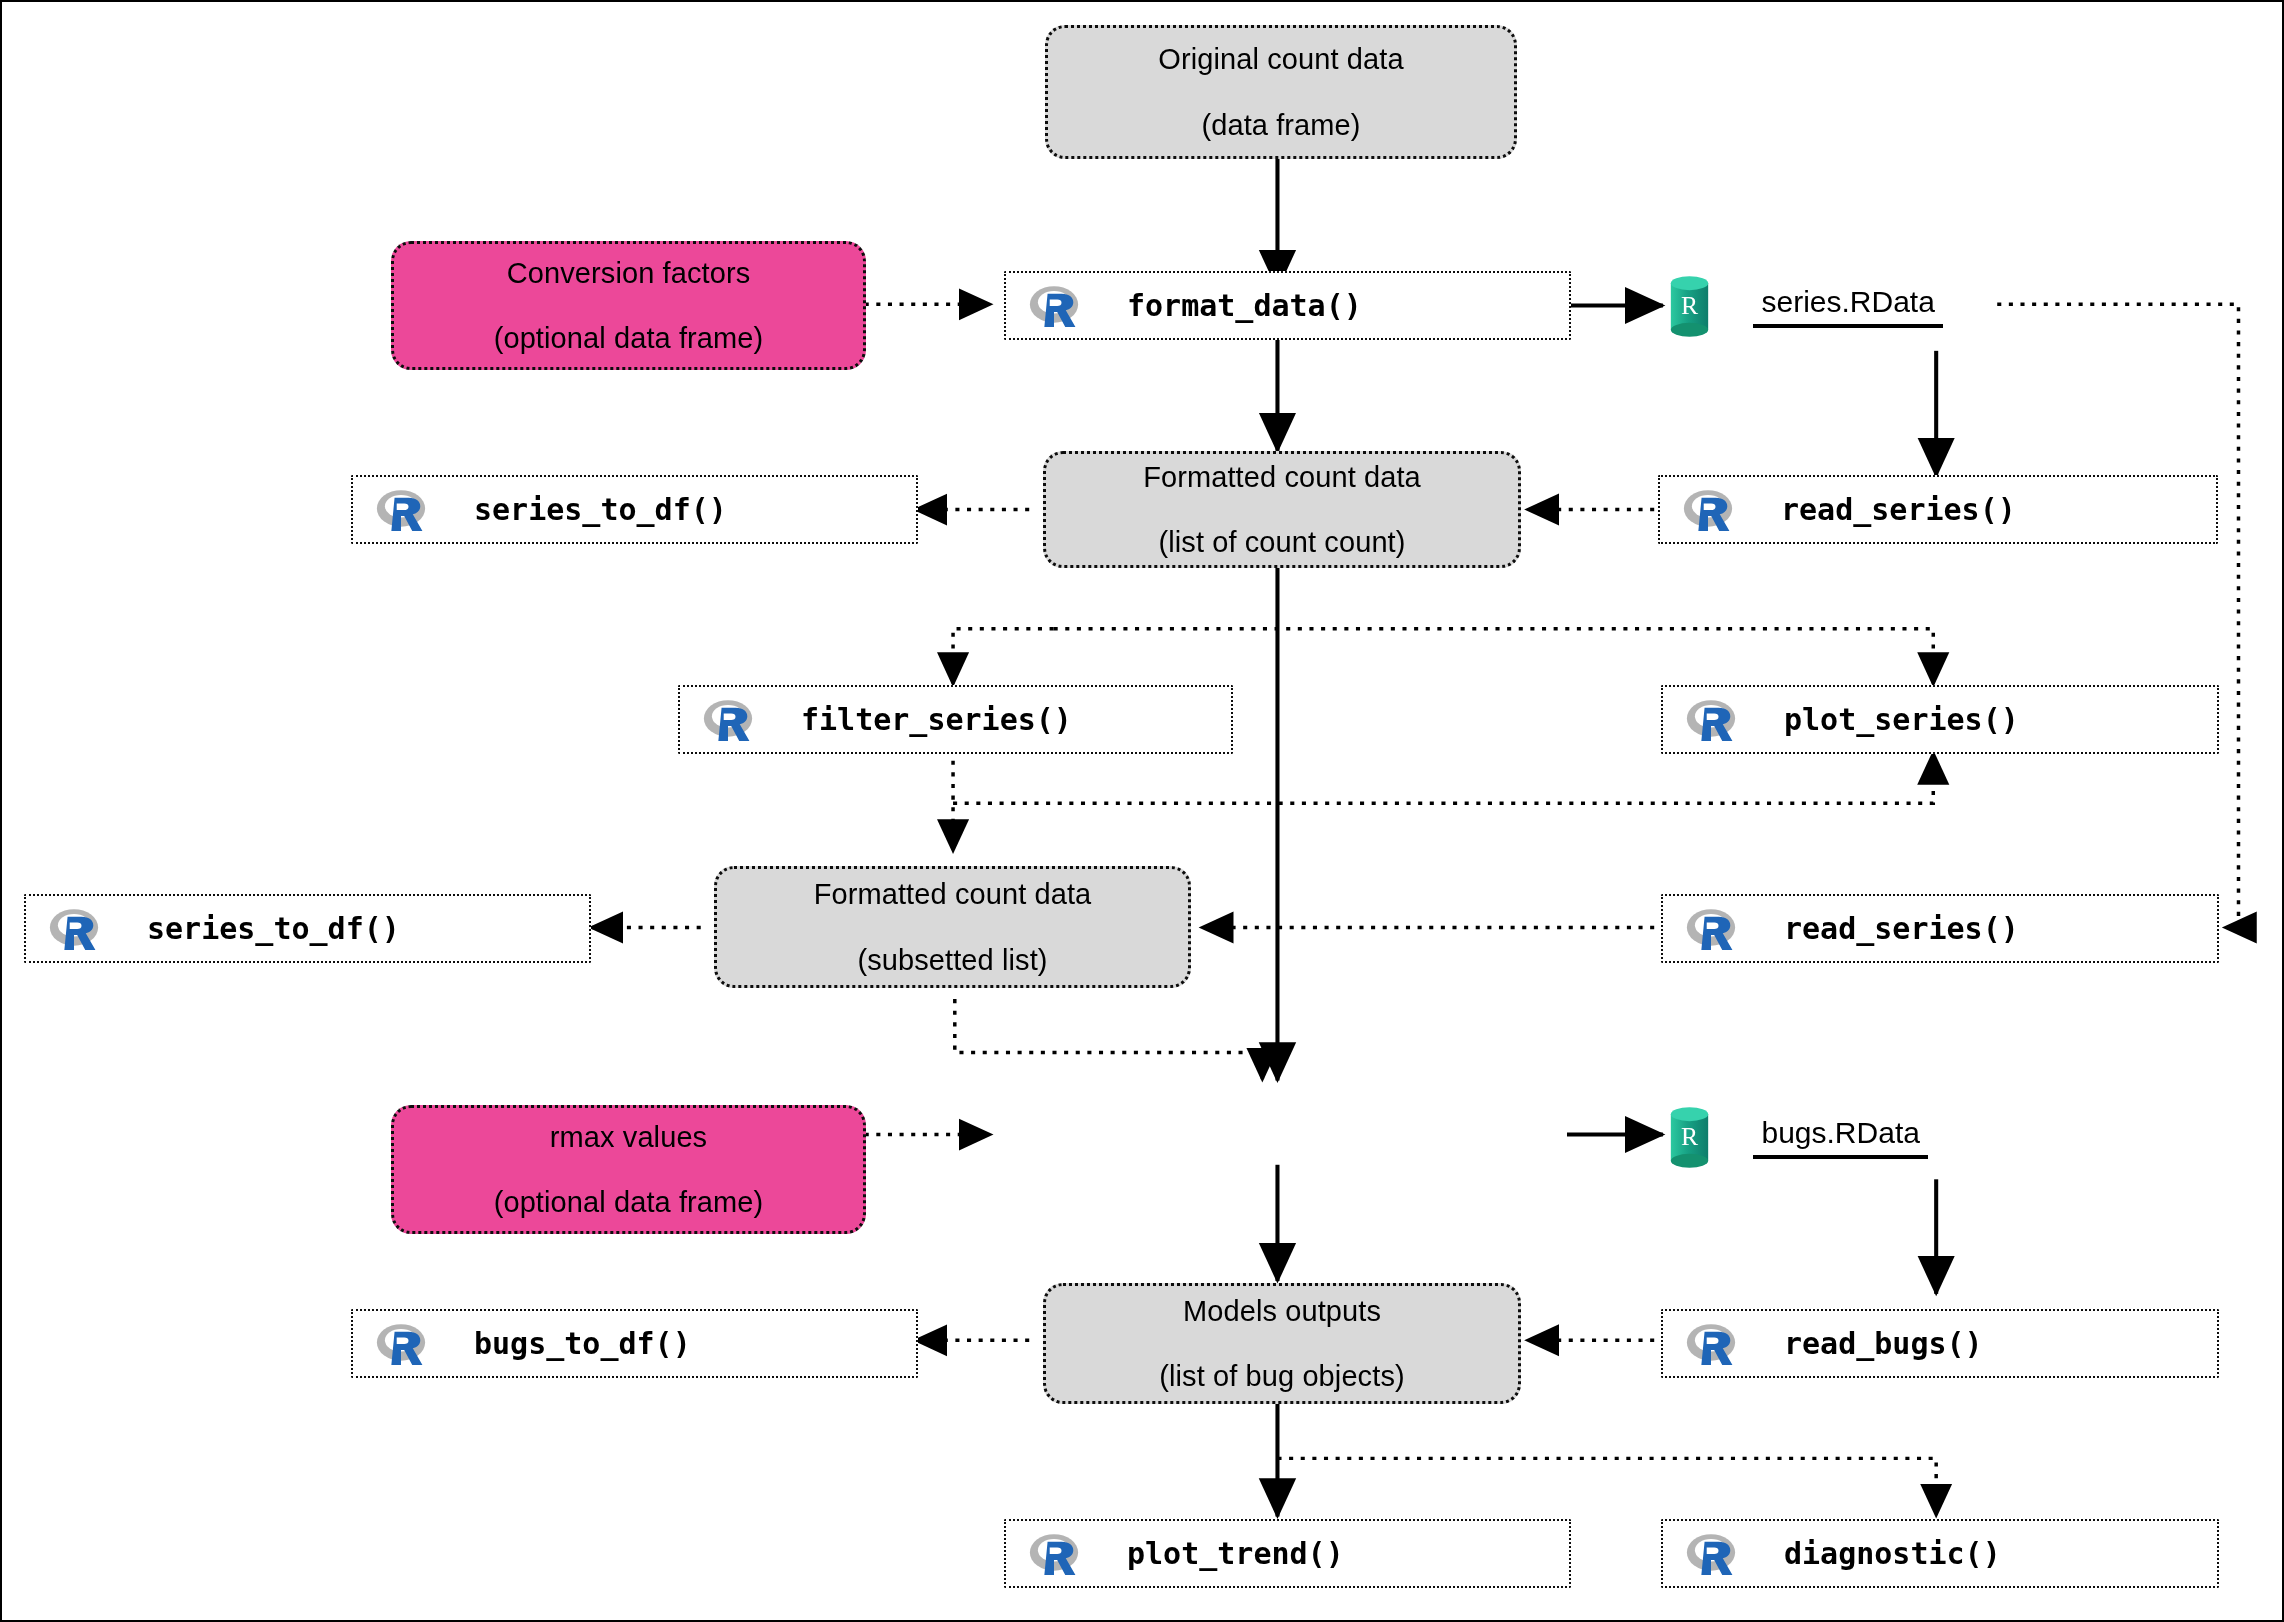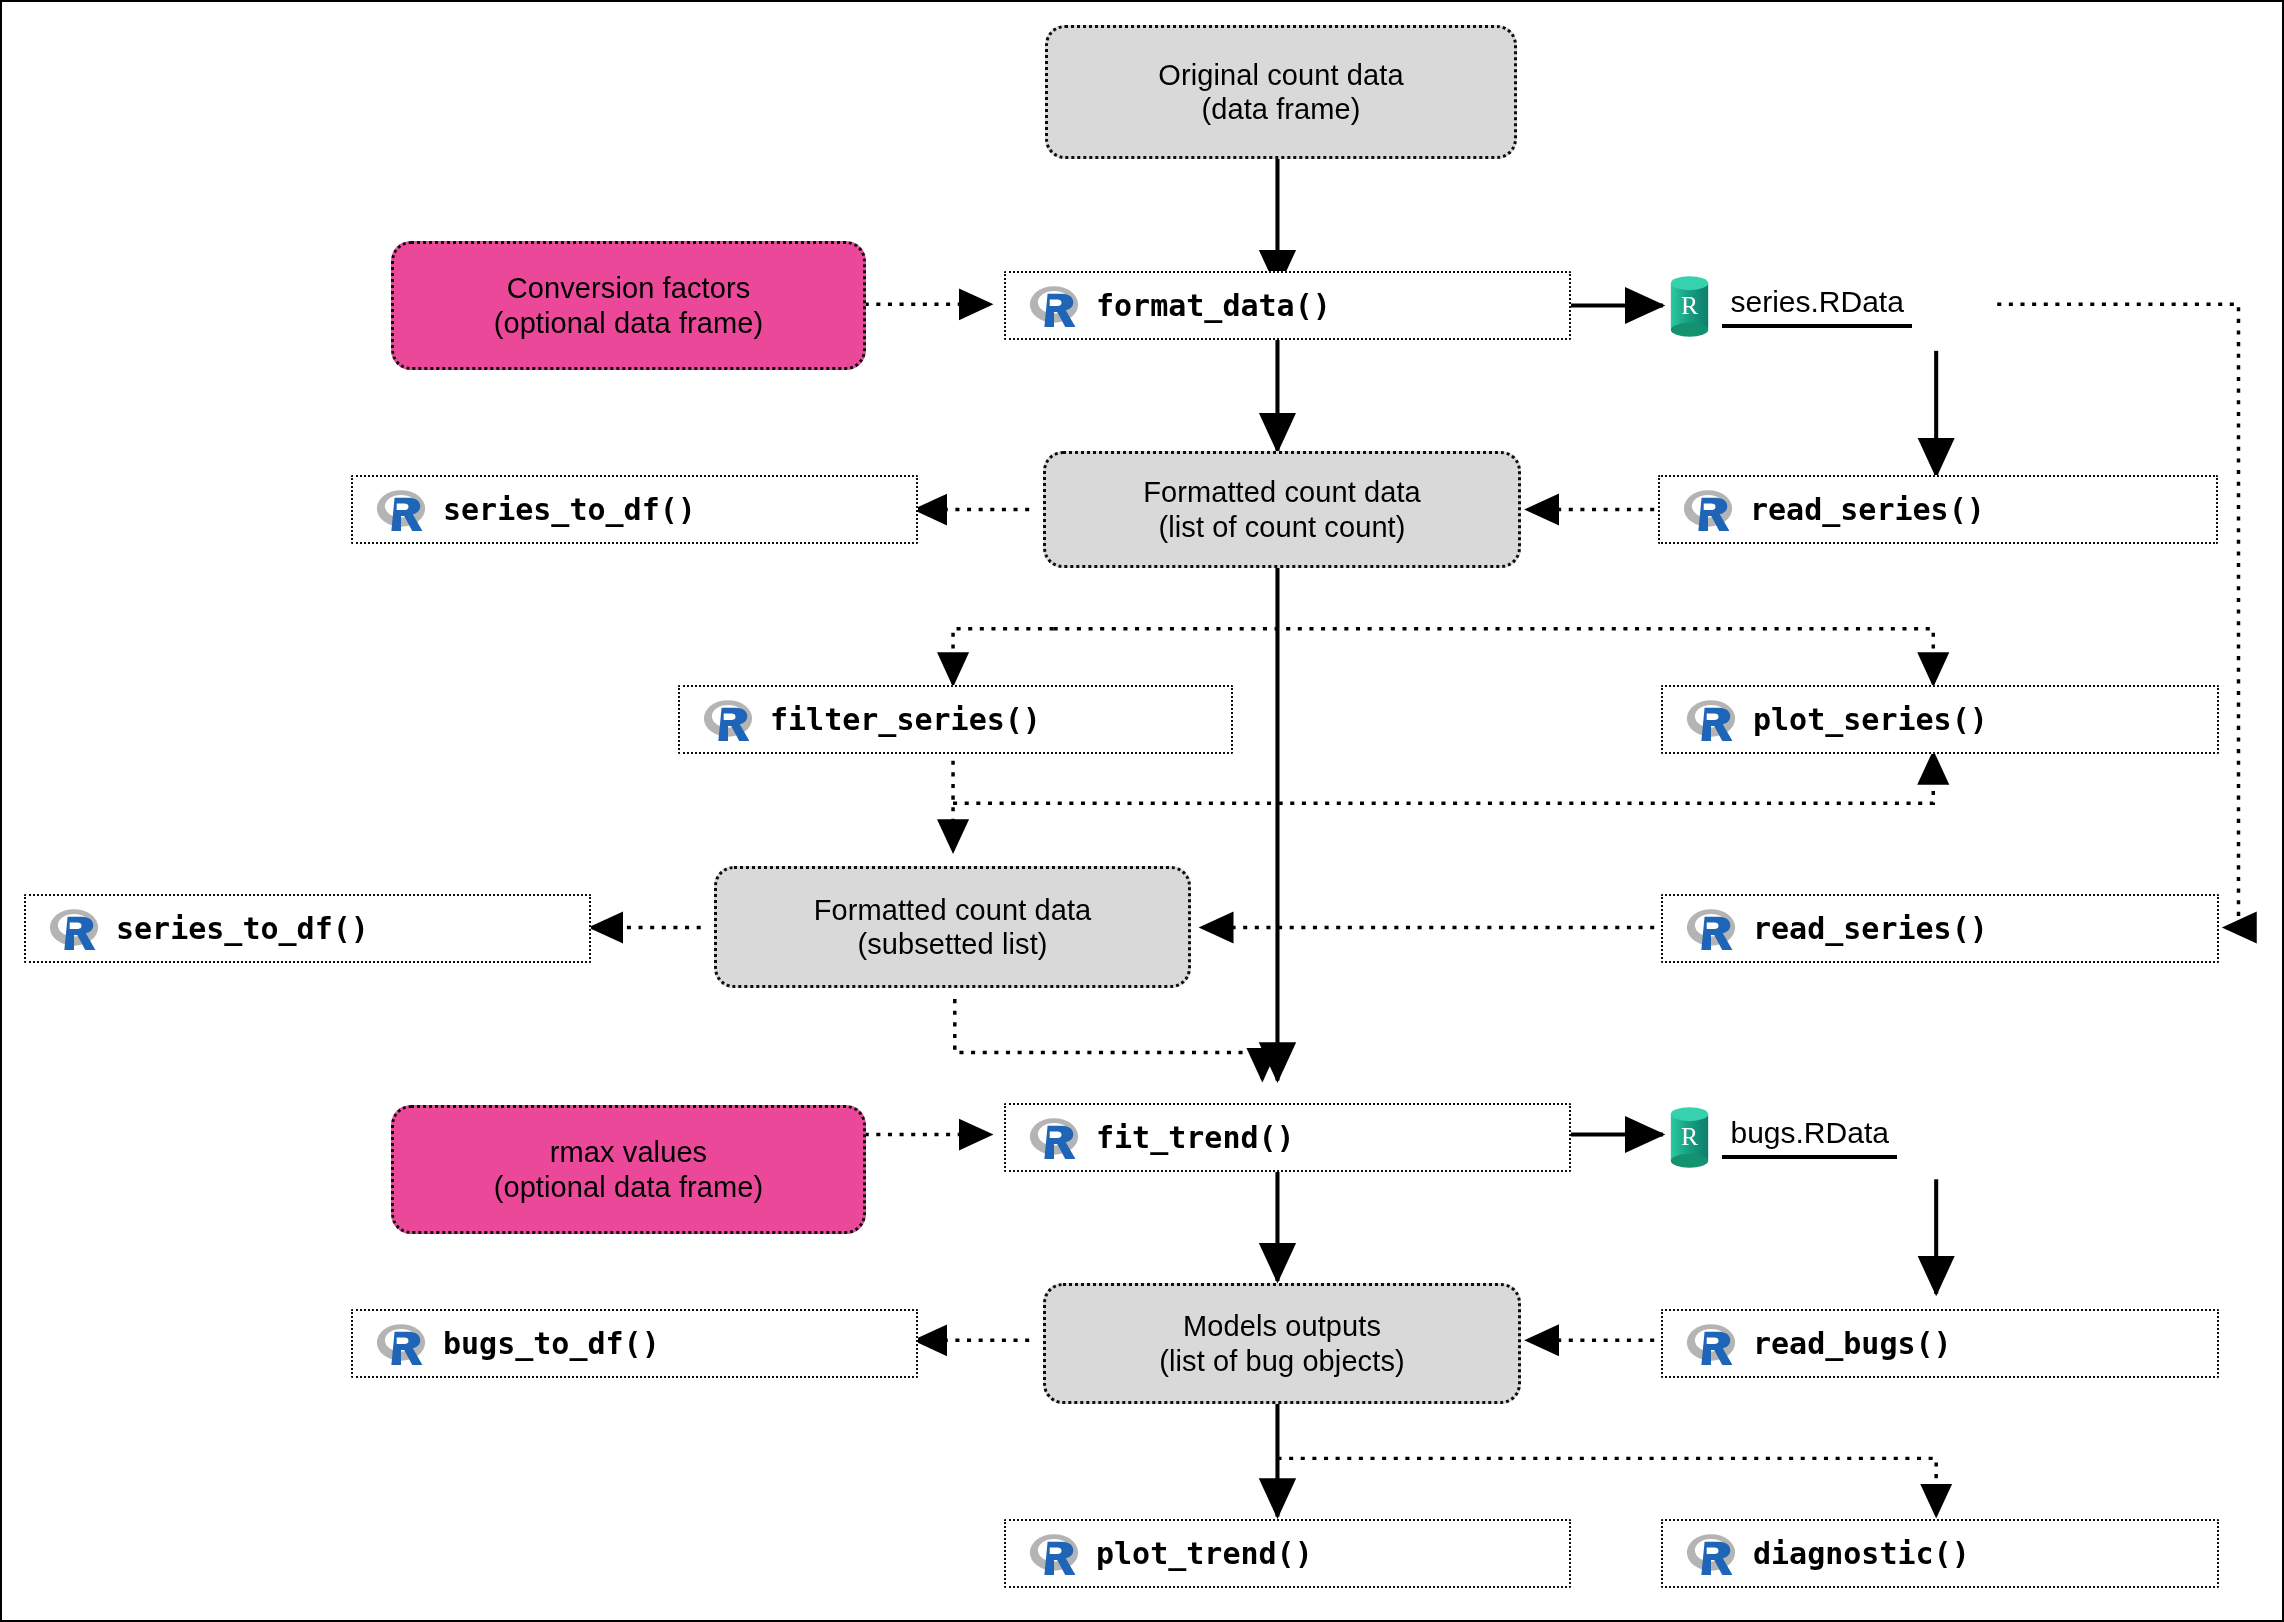--- a/index.html
+++ b/index.html
@@ -25,20 +25,21 @@
     pointer-events: none;
   }
 
   
   .node {
     position: absolute;
     box-sizing: border-box;
     display: flex;
     align-items: center;
     z-index: 5;
+    gap: 31px;
   }
 
   
   .data-node {
     border: 3.5px dotted #0d0d0d;
     border-radius: 20px;
     background: #d9d9d9;
     justify-content: center;
     flex-direction: column;
     text-align: center;
@@ -265,28 +266,20 @@
       <path d="M38,20 h26 c15,0 22,7 22,16 c0,8 -6,13 -14,15 l18,31 h-19 l-15,-28 h-6 v28 h-18 z M56,31 h-14 v12 h14 c5,0 8,-2 8,-6 c0,-4 -3,-6 -8,-6 z" fill="#1f65b7"></path>
     </svg>
     <span class="fn-label">read_series()</span>
   </div>
 
   <div class="node data-node optional" style="left:389px;top:1071px;width:475px;height:129px;margin-top:32px;">
     <span class="line1">rmax values</span>
     <span class="line2">(optional data frame)</span>
   </div>
 
-  <div class="node fn-node" style="left:1002px;top:1101px;width:567px;height:69px;">
-    <svg class="r-logo" viewBox="0 0 100 84">
-      <ellipse cx="50" cy="40" rx="45" ry="34" fill="#b4b4b4"></ellipse>
-      <ellipse cx="50" cy="36" rx="30" ry="21" fill="#ffffff"></ellipse>
-      <path d="M38,20 h26 c15,0 22,7 22,16 c0,8 -6,13 -14,15 l18,31 h-19 l-15,-28 h-6 v28 h-18 z M56,31 h-14 v12 h14 c5,0 8,-2 8,-6 c0,-4 -3,-6 -8,-6 z" fill="#1f65b7"></path>
-    </svg>
-    <span class="fn-label">fit_trend()</span>
-  </div>
 
   <div class="node file-node" style="left:1664px;top:1096px;width:373px;height:79px;">
     <svg class="r-cyl" viewBox="0 0 80 108">
       <rect x="8" y="14" width="64" height="80" fill="url(#cylg)"></rect>
       <ellipse cx="40" cy="94" rx="32" ry="12" fill="#14916f"></ellipse>
       <ellipse cx="40" cy="14" rx="32" ry="12" fill="#36d2ad"></ellipse>
       <text x="40" y="66" font-family="'Liberation Serif',serif" font-size="44" fill="#ffffff" text-anchor="middle">R</text>
     </svg>
     <span class="file-label">bugs.RData</span>
   </div>

